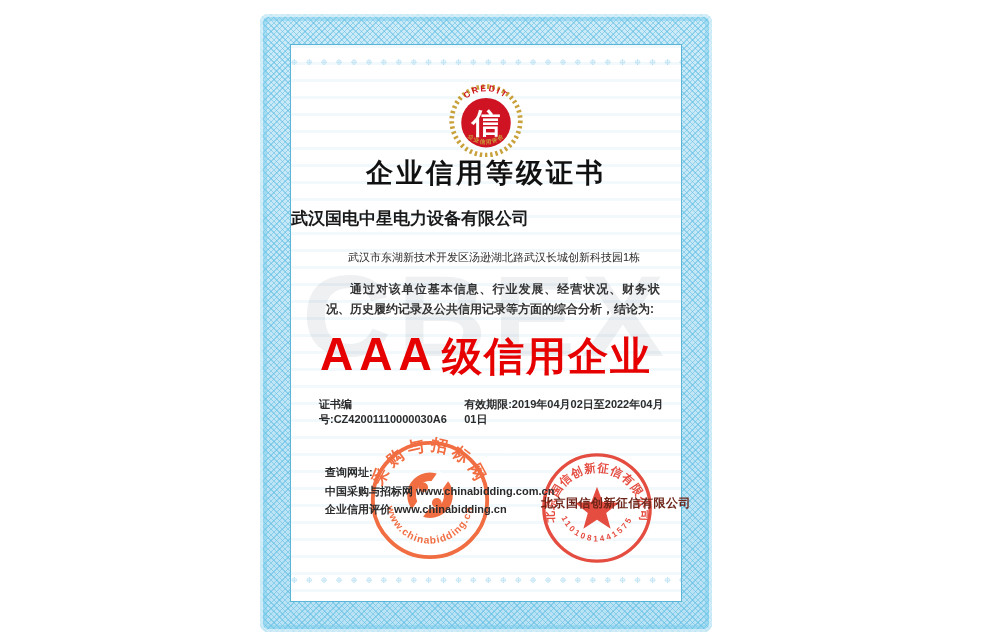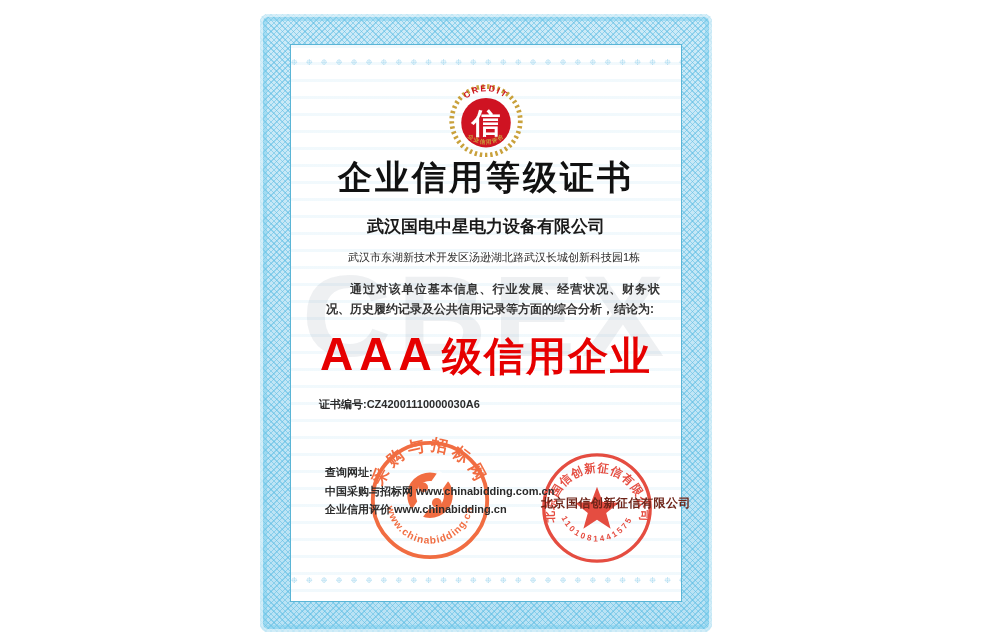--- a/index.html
+++ b/index.html
@@ -40,22 +40,22 @@
     font-size:62px; font-weight:900; letter-spacing:32px; text-indent:32px;
     color:rgba(205,65,50,.10); z-index:0; }
 
   .content { position:absolute; inset:0; z-index:1; }
 
   
   .logo { position:absolute; top:32px; left:50%; transform:translateX(-50%); width:80px; height:80px; }
 
   
   .title { position:absolute; top:110px; left:0; right:0; text-align:center;
-    font-size:34px; font-weight:700; letter-spacing:3px; color:#111; }
-  .company { position:absolute; top:170px; left:0; right:0; text-align:center;
+    font-size:27px; font-weight:700; letter-spacing:3px; color:#111; }
+  .company { position:absolute; top:162px; left:0; right:0; 
     font-size:17px; font-weight:700; color:#1a1a1a; }
   .address { position:absolute; top:205px; left:16px; right:0; text-align:center;
     font-size:11px; font-weight:400; color:#2b2b2b; }
   .analysis { position:absolute; top:234px; left:35px; width:334px;
     font-size:12px; font-weight:600; line-height:20px; color:#333;
     text-indent:2em; text-align:justify; }
   .rating { position:absolute; top:282px; left:0; right:0; text-align:center; white-space:nowrap; }
   .rating .grade { font-size:46px; font-weight:900; letter-spacing:6px;
     font-family:"Liberation Sans","DejaVu Sans",sans-serif; }
   .rating .suffix { font-size:40px; font-weight:700; letter-spacing:2px;
@@ -109,20 +109,21 @@
         <div class="address">武汉市东湖新技术开发区汤逊湖北路武汉长城创新科技园1栋</div>
         <div class="analysis">通过对该单位基本信息、行业发展、经营状况、财务状况、历史履约记录及公共信用记录等方面的综合分析，结论为:</div>
 
         <div class="rating">
           <span class="grade" style="color:#e60000">AAA</span>
           <span class="suffix" style="color:#e60000">级信用企业</span>
         </div>
 
         <div class="cert-row">
           <span><span>证书编号:</span><span>CZ42001110000030A6</span></span>
+          <span><span>有效期限:</span><span>2019年04月02日至2022年04月01日</span></span>
         </div>
 
         <div class="query">
           <div>查询网址:</div>
           <div>中国采购与招标网 www.chinabidding.com.cn</div>
           <div>企业信用评价 www.chinabidding.cn</div>
         </div>
 
         <svg class="stamp-left" viewBox="0 0 130 130">
           <defs>

